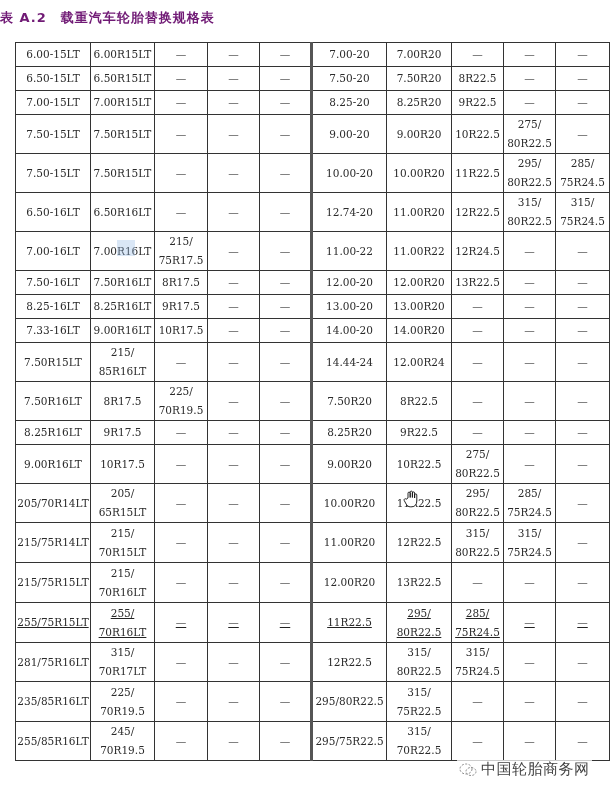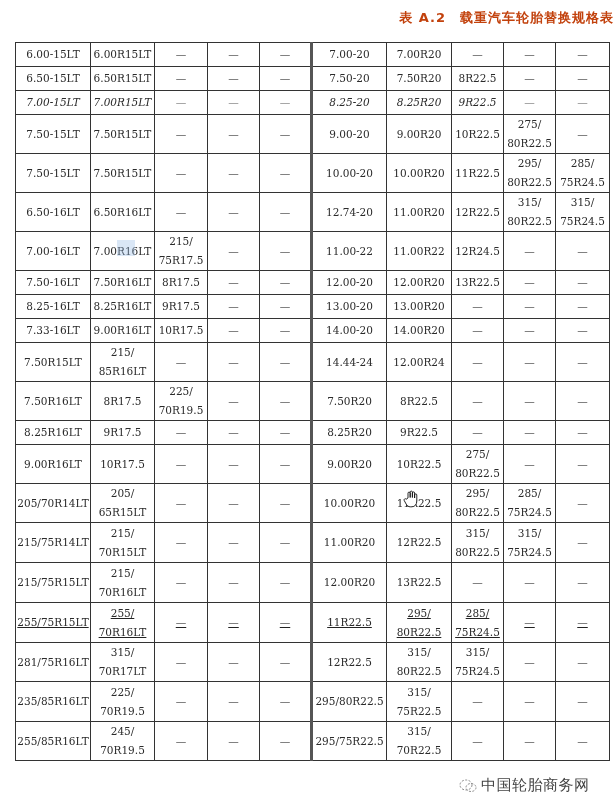--- a/index.html
+++ b/index.html
@@ -1,32 +1,32 @@
 <!DOCTYPE html>
 <html><head>
 <meta charset="utf-8">
 <style>
   html, body { margin:0; padding:0; background:#ffffff; }
   body { width:614px; height:794px; position:relative; overflow:hidden;
          font-family:"DejaVu Serif","Liberation Serif",serif; color:#222; }
-  .title { position:absolute; top:9px; left:0; width:614px; text-align:right;
+  .title { position:absolute; top:9px; left:0; width:614px; text-align:left;
            font-family:"DejaVu Sans","Liberation Sans",sans-serif; font-weight:bold;
-           font-size:13px; letter-spacing:1px; color:#c2410c; }
+           font-size:13px; letter-spacing:1px; color:#701a75; }
   .title .num { margin-right:14px; }
   table.spec { position:absolute; left:15px; top:42px; width:594px;
                border-collapse:collapse; table-layout:fixed; }
   table.spec td { border:1.5px solid #333; text-align:center; vertical-align:middle;
                   font-size:10.5px; line-height:19px; padding:0 1px; color:#2a2a2a;
                   white-space:normal; word-break:break-all; }
   table.spec td.mid { border-left:3px solid #555; }
   table.spec tr.hdr td { font-size:11px; height:18px; }
   table.spec td.dash { color:#555; }
   .cell-line { display:block; }
   .cursor { position:absolute; left:403px; top:490px; width:16px; height:18px; }
-  .watermark { position:absolute; left:457px; top:776px; font-family:"DejaVu Sans","Liberation Sans",sans-serif;
+  .watermark { position:absolute; left:457px; top:760px; font-family:"DejaVu Sans","Liberation Sans",sans-serif;
                font-size:15px; color:#444; background:rgba(255,255,255,0.75); padding:0 2px;
                letter-spacing:0.5px; }
   .watermark .wm-icon { display:inline-block; width:18px; height:14px; vertical-align:middle; margin-right:4px; }
   .highlight { position:absolute; left:117px; top:240px; width:18px; height:16px;
                background:rgba(150,185,230,0.35); }
 </style>
 </head>
 <body>
 
 <div class="title">
@@ -104,21 +104,21 @@
         <td>
           <span class="cell-line">8R22.5</span>
         </td>
         <td class="dash">
           <span class="cell-line">—</span>
         </td>
         <td class="dash">
           <span class="cell-line">—</span>
         </td>
       </tr>
-      <tr style="height: 24px; font-style: italic;">
+      <tr style="height: 24px;">
         <td>
           <span class="cell-line">7.00-15LT</span>
         </td>
         <td>
           <span class="cell-line">7.00R15LT</span>
         </td>
         <td class="dash">
           <span class="cell-line">—</span>
         </td>
         <td class="dash">

